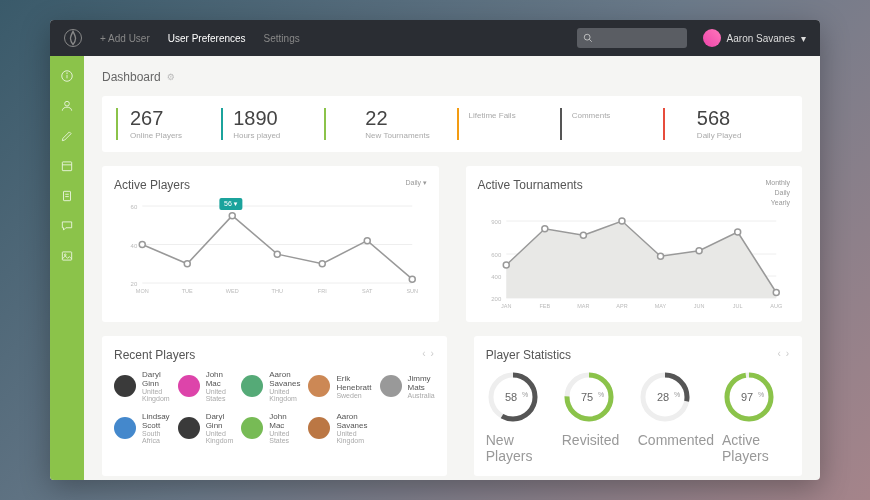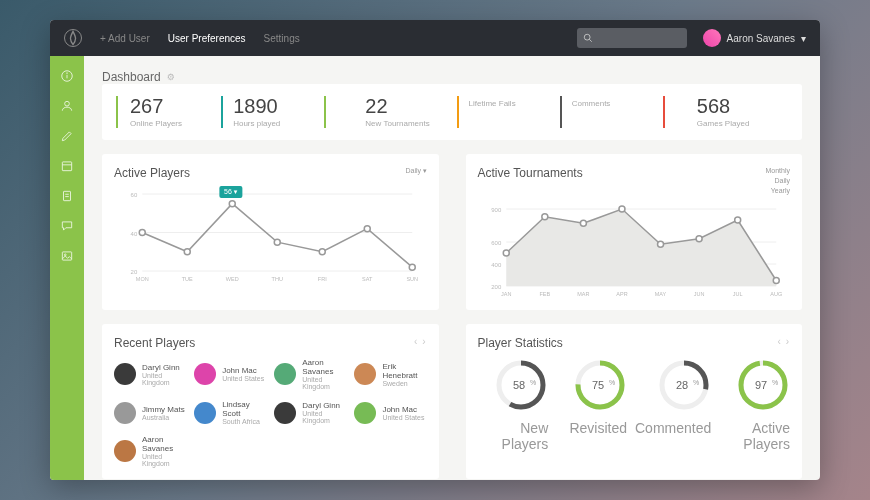--- a/index.html
+++ b/index.html
@@ -13,41 +13,41 @@
 .spacer{flex:1}
 .search{width:110px;height:20px;background:#5a5d63;border-radius:3px;display:flex;align-items:center;padding:0 6px;margin-right:16px}
 .search svg{width:10px;height:10px;fill:#ccc}
 .user{display:flex;align-items:center;gap:6px;color:#ddd;font-size:10px}
 .user-av{width:18px;height:18px;border-radius:50%;background:linear-gradient(45deg,#e4a,#f7b)}
 .body{flex:1;display:flex;overflow:hidden}
 .sidebar{width:34px;background:#8bc34a;display:flex;flex-direction:column;align-items:center;padding-top:12px;gap:14px}
 .sb-icon{width:16px;height:16px;display:flex;align-items:center;justify-content:center;cursor:pointer;opacity:0.85}
 .sb-icon svg{width:14px;height:14px;fill:none;stroke:#fff;stroke-width:1.5}
 .main{flex:1;overflow-y:auto;padding:14px 18px}
-.crumb{display:flex;align-items:center;gap:6px;font-size:12px;color:#666}
+.crumb{display:flex;align-items:center;gap:6px;margin-bottom:12px;font-size:12px;color:#666}
 .crumb-gear{color:#bbb;font-size:9px}
 .stats{display:flex;background:#fff;border-radius:3px;padding:12px 14px;margin-bottom:14px}
 .stat{flex:1;border-left:2px solid;padding-left:10px}
 .stat-val{font-size:20px;font-weight:300;color:#444;line-height:1}
 .stat-lbl{font-size:8px;color:#aaa;margin-top:3px}
 .row{display:flex;gap:27px;margin-bottom:14px}
 .card{flex:1;background:#fff;border-radius:3px;padding:12px}
 .card-head{display:flex;justify-content:space-between;align-items:flex-start;margin-bottom:8px}
 .card-title{font-size:12px;color:#555;font-weight:500}
 .card-opts{font-size:7px;color:#999;text-align:right;line-height:1.4}
 .chart{position:relative;height:95px}
 .chart svg{width:100%;height:100%}
 .tooltip{position:absolute;background:#1ba39c;color:#fff;font-size:7px;padding:2px 5px;border-radius:2px;white-space:nowrap}
-.players{display:grid;grid-template-columns:repeat(4,1fr);gap:10px 8px}
+.players{display:grid;grid-template-columns:repeat(5,1fr);gap:10px 8px}
 .player{display:flex;align-items:center;gap:6px}
 .p-av{width:22px;height:22px;border-radius:50%;flex-shrink:0}
 .p-name{font-size:8px;color:#555;font-weight:500}
 .p-loc{font-size:7px;color:#aaa}
 .donuts{display:flex;justify-content:space-between;gap:8px}
-.donut{flex:1;text-align:right}
+.donut{flex:1;text-align:left}
 .donut-svg{width:54px;height:54px}
 .donut-val{font-size:11px;fill:#666;font-weight:500}
 .donut-pct{font-size:7px;fill:#999}
 .donut-lbl{font-size:14px;color:#999;margin-top:4px}
 .dots{color:#ccc;font-size:10px;letter-spacing:1px}
 </style>
 </head>
 <body>
 
 <div class="window">
@@ -143,21 +143,21 @@
             <div class="stat-lbl">New Tournaments</div>
           </div>
           <div class="stat" style="border-left-color: rgb(243, 156, 18);">
             <div class="stat-lbl">Lifetime Fails</div>
           </div>
           <div class="stat" style="border-left-color: rgb(85, 85, 85);">
             <div class="stat-lbl">Comments</div>
           </div>
           <div class="stat" style="border-left-color: rgb(231, 76, 60); padding-left: 32px;">
             <div class="stat-val">568</div>
-            <div class="stat-lbl">Games Played</div>
+            <div class="stat-lbl">Daily Played</div>
           </div>
         </div>
 
       <div class="row">
         <div class="card">
           <div class="card-head">
             <div class="card-title">Active Players</div>
             <div class="card-opts">Daily ▾</div>
           </div>
           <div class="chart" id="chart1"><svg viewBox="0 0 300 95">

